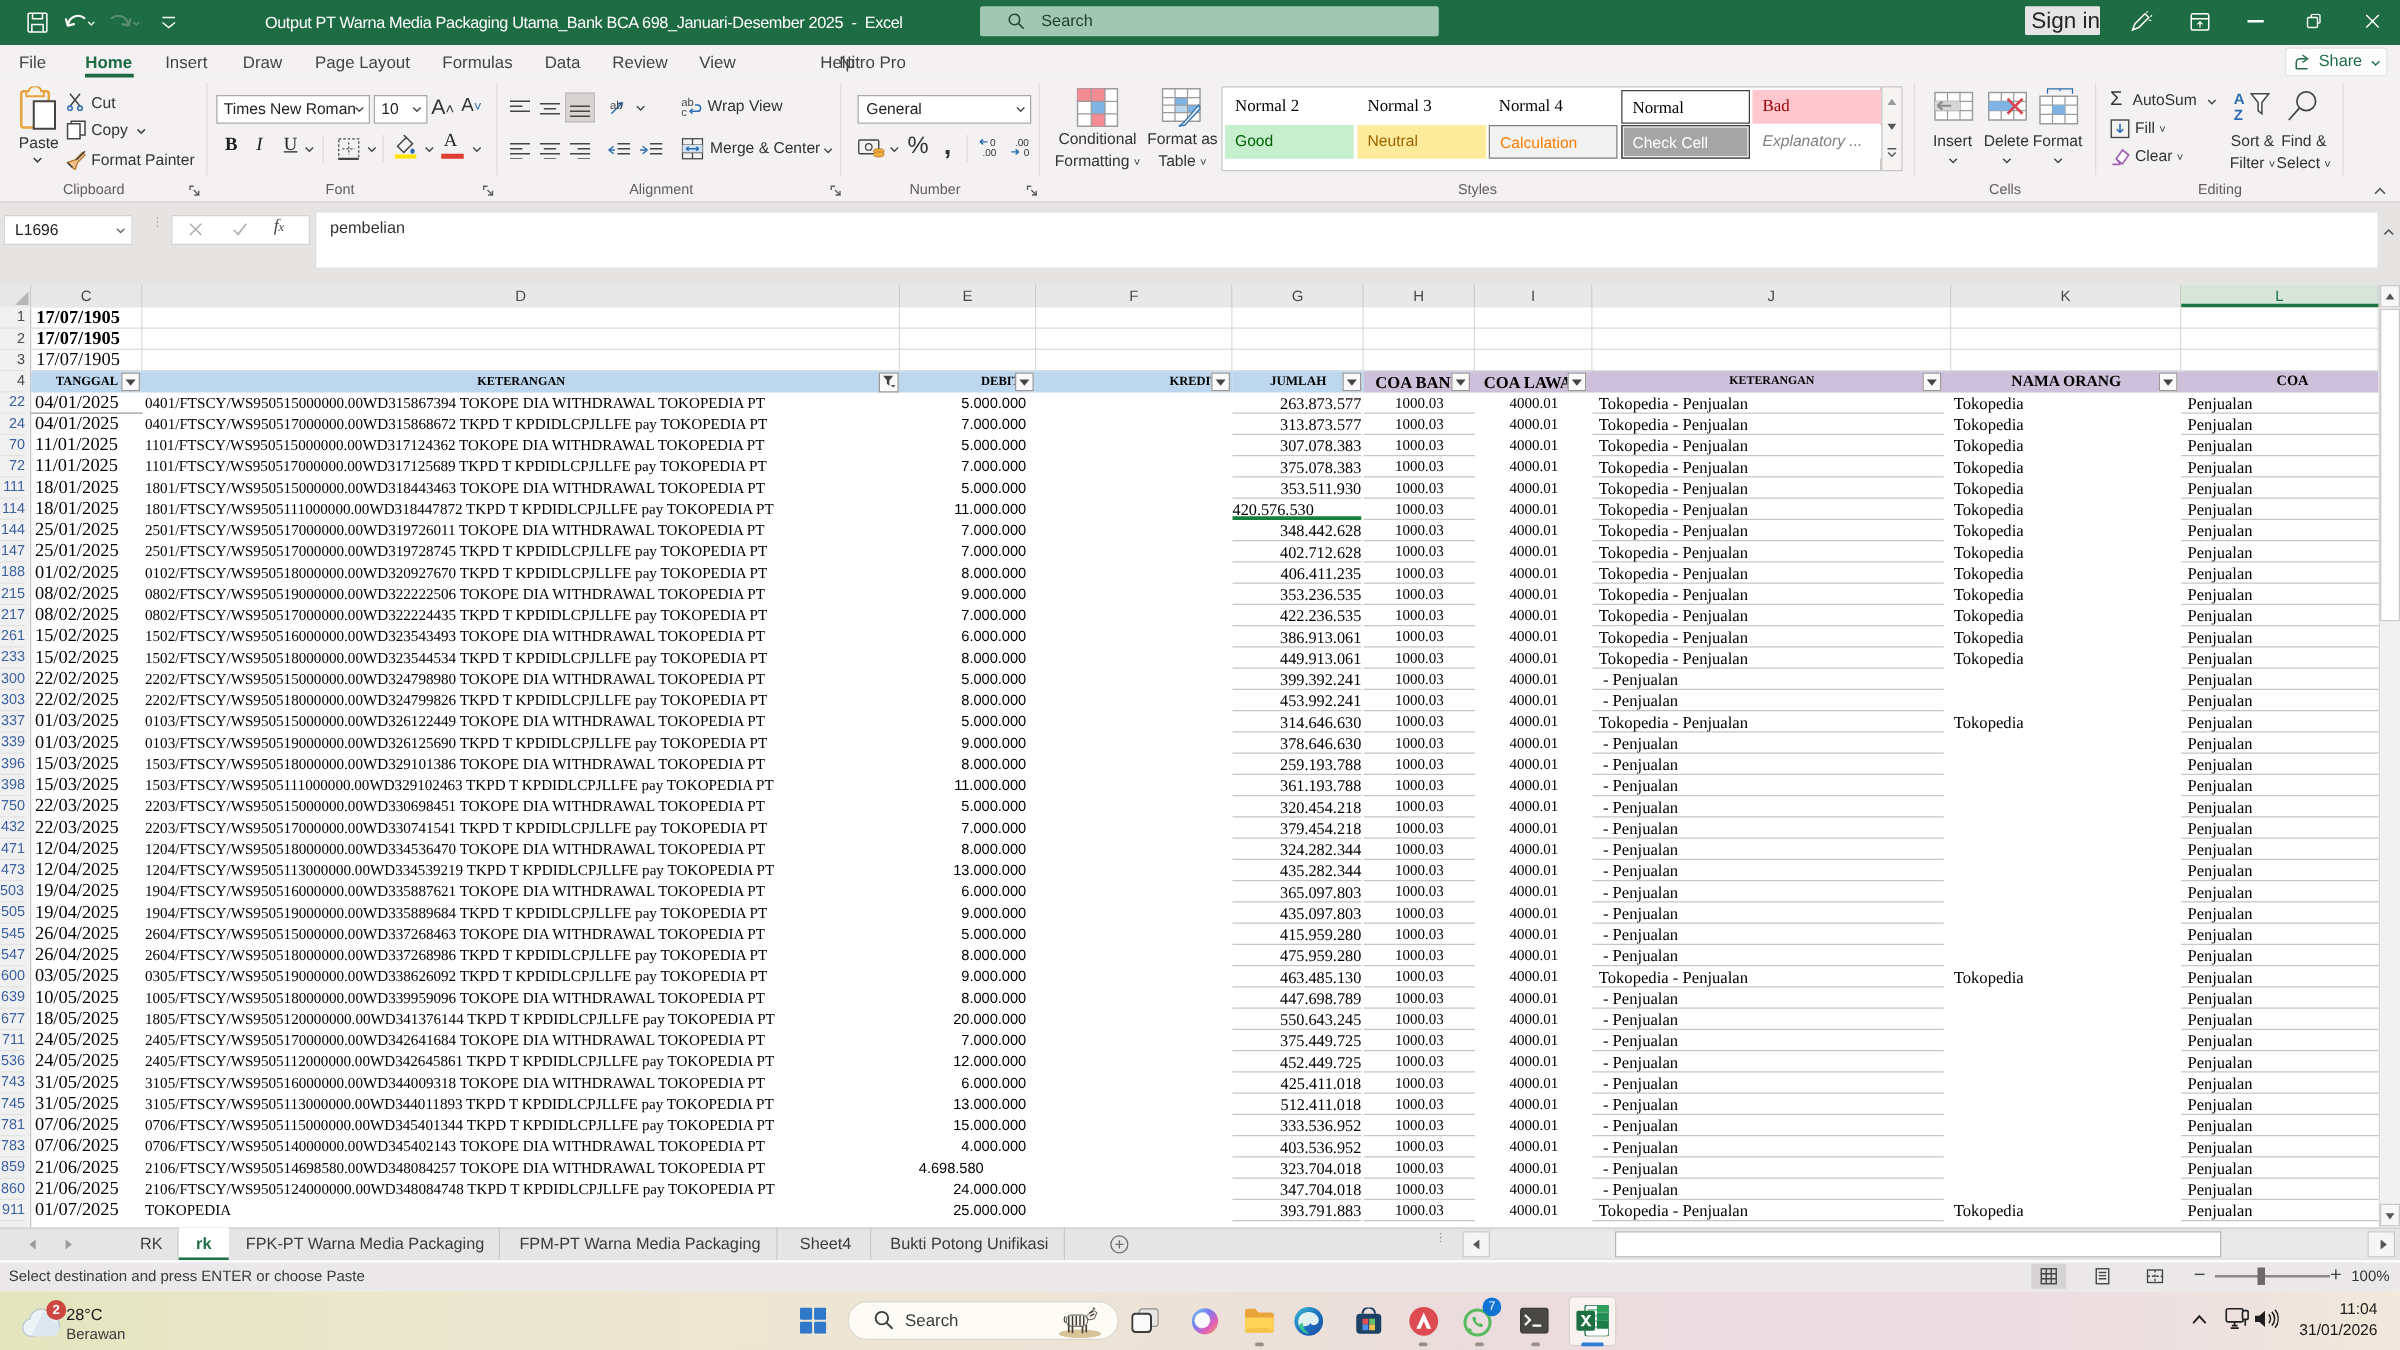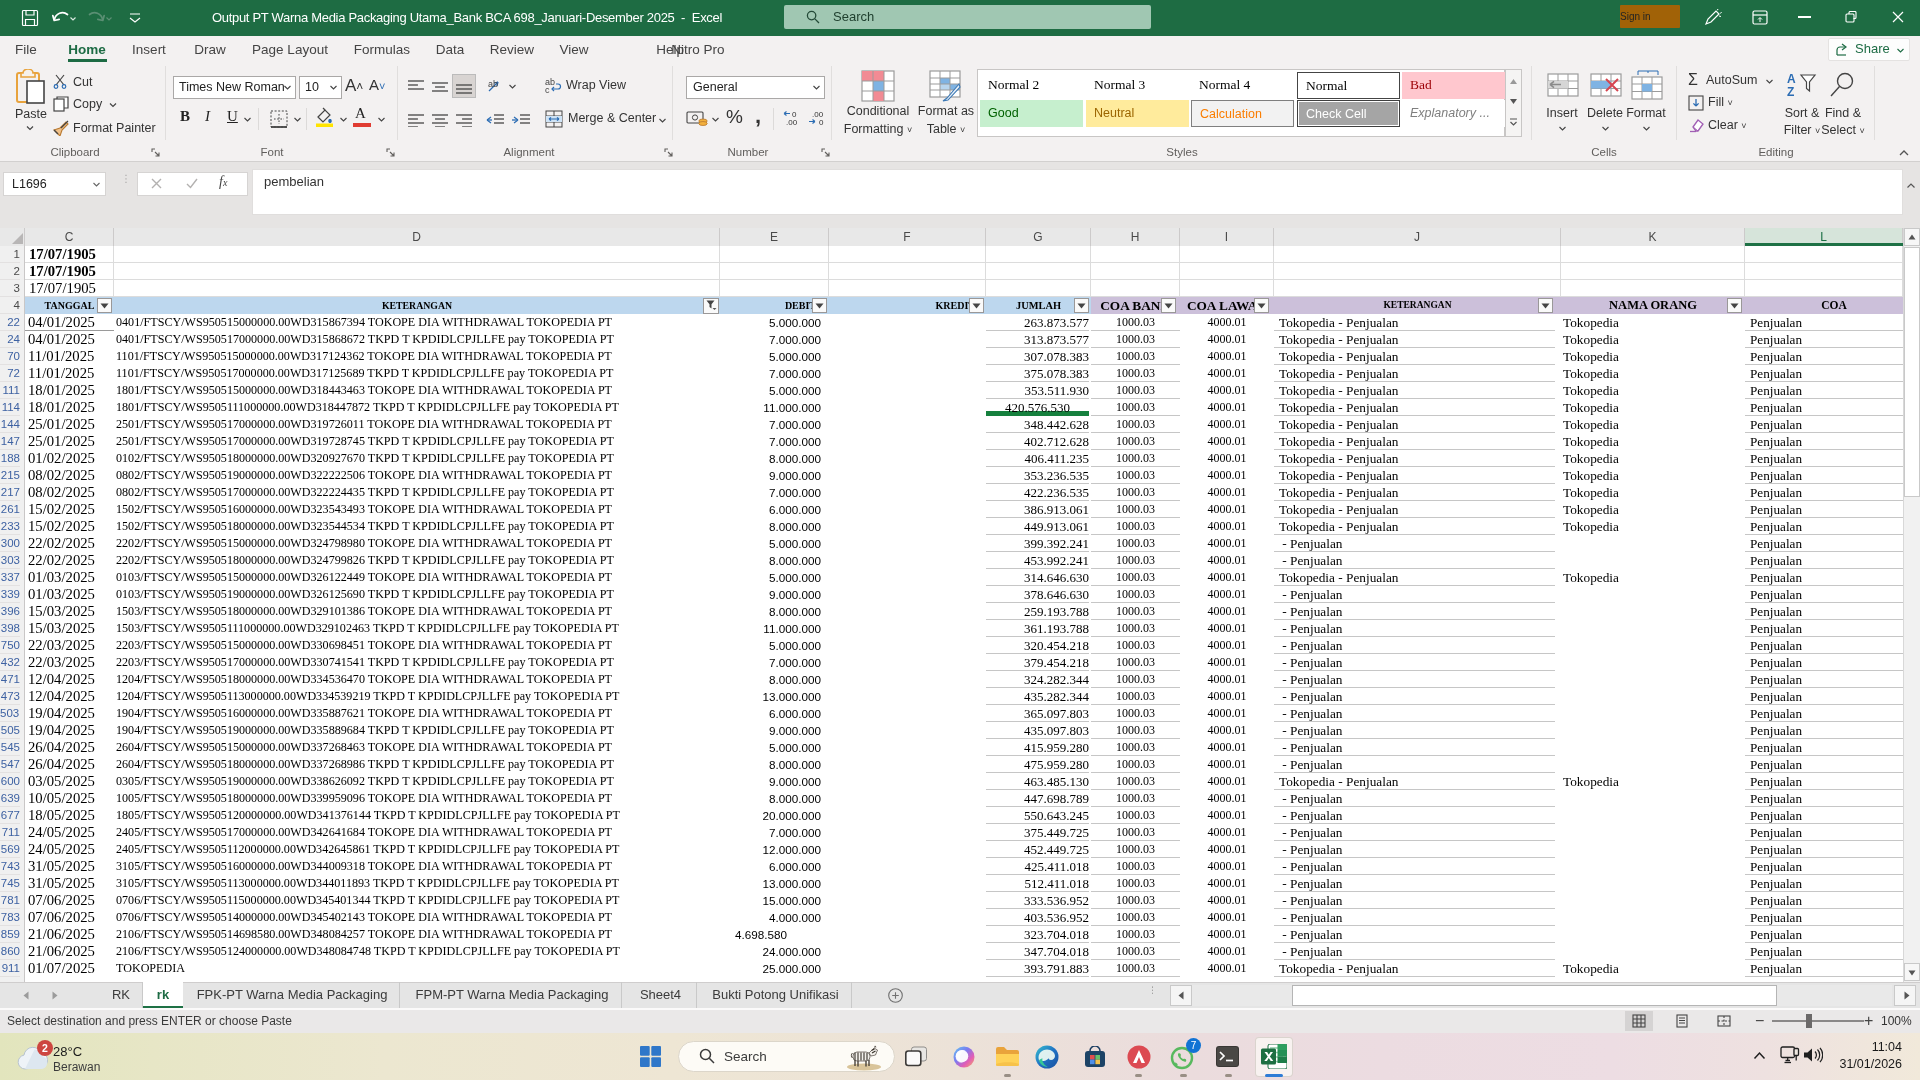--- a/index.html
+++ b/index.html
@@ -26,21 +26,21 @@
 <svg class="ab" style="left:128px;top:12px" width="14" height="12" viewBox="0 0 14 12" fill="none" stroke="#fff" stroke-width="1.4">
 <path d="M2 2 h10 M2 6 l5 4 l5 -4" stroke-width="1.2"></path>
   </svg>
 <div class="ab" style="left:0;top:0;width:934px;height:35px;color:#fff;font-size:13px;letter-spacing:-0.3px;line-height:36px;text-align:center">Output PT Warna Media Packaging Utama_Bank BCA 698_Januari-Desember 2025&nbsp; -&nbsp; Excel</div>
 <div class="ab" style="left:784px;top:5px;width:367px;height:24px;background:#a0c7b2;border-radius:2px"></div>
 <svg class="ab" style="left:806px;top:10px" width="14" height="14" viewBox="0 0 14 14" fill="none" stroke="#234a37" stroke-width="1.3">
 <circle cx="5.6" cy="5.6" r="4.2"></circle>
     <path d="M8.9 8.9 L13 13"></path>
   </svg>
 <div class="ab" style="left:833px;top:5px;height:24px;line-height:24px;color:#20402f;font-size:13px">Search</div>
-<div class="ab" style="left:1620px;top:5px;width:60px;height:23px;background:#a16207;border-radius:1px;color:#252423;font-size:10px;text-align:left;line-height:23px">Sign in</div>
+<div class="ab" style="left:1620px;top:5px;width:60px;height:23px;background:#e5e5e5;border-radius:1px;color:#252423;font-size:18px;text-align:right;line-height:23px">Sign in</div>
 <svg class="ab" style="left:1703px;top:9px" width="20" height="18" viewBox="0 0 20 18" fill="none" stroke="#fff" stroke-width="1.2">
 <path d="M3 15 l2 -5 l8 -8 l3 3 l-8 8 z"></path>
     <path d="M14 1 l1.5 -1 M17.5 4.5 l1 -1.5 M16 7 l2 .5" stroke-width="1"></path>
   </svg>
 <svg class="ab" style="left:1752px;top:10px" width="16" height="15" viewBox="0 0 16 15" fill="none" stroke="#fff" stroke-width="1.2">
 <rect x="1" y="1" width="14" height="13" rx="1.5"></rect>
     <path d="M1 5 h14"></path>
     <path d="M8 12 v-4 M6 9.5 l2 -2 l2 2" stroke-width="1"></path>
   </svg>
 <div class="ab" style="left:1798px;top:16px;width:13px;height:1.6px;background:#fff"></div>
@@ -531,21 +531,21 @@
 <div class="ab ser" style="left:986px;top:382px;width:103px;height:17px;line-height:17px;text-align:right;color:#000;font-size:13px;border-bottom:1px solid #c6c6c6">353.511.930</div>
 <div class="ab ser" style="left:1091px;top:382px;width:89px;height:17px;line-height:17px;text-align:center;color:#000;font-size:12px;border-bottom:1px solid #c6c6c6">1000.03</div>
 <div class="ab ser" style="left:1180px;top:382px;width:94px;height:17px;line-height:17px;text-align:center;color:#000;font-size:12px">4000.01</div>
 <div class="ab ser" style="left:1274px;top:382px;width:281px;height:17px;line-height:17px;padding-left:5px;color:#000;font-size:13.3px;border-bottom:1px solid #c6c6c6">Tokopedia - Penjualan</div>
 <div class="ab ser" style="left:1563px;top:382px;height:17px;line-height:17px;color:#000;font-size:13.3px">Tokopedia</div>
 <div class="ab ser" style="left:1745px;top:382px;width:158px;height:17px;line-height:17px;padding-left:5px;color:#000;font-size:13.2px;border-bottom:1px solid #c6c6c6">Penjualan</div>
 <div class="ab" style="left:0;top:399px;width:20px;height:17px;line-height:17px;text-align:right;color:#3d61a2;font-size:11.5px;border-bottom:1px solid #e3e1e1">114</div>
 <div class="ab ser" style="left:28px;top:399px;height:17px;line-height:17px;color:#000;font-size:14.7px">18/01/2025</div>
 <div class="ab ser" style="left:116px;top:399px;height:17px;line-height:17px;color:#000;font-size:12.1px">1801/FTSCY/WS9505111000000.00WD318447872 TKPD T KPDIDLCPJLLFE pay TOKOPEDIA PT</div>
 <div class="ab" style="left:720px;top:399px;width:101px;height:17px;line-height:17px;text-align:right;color:#000;font-size:11.7px">11.000.000</div>
-<div class="ab ser" style="left:986px;top:399px;width:103px;height:17px;line-height:17px;text-align:center;color:#000;font-size:13px;border-bottom:5px solid #15803d">420.576.530</div>
+<div class="ab ser" style="left:986px;top:399px;width:103px;height:17px;line-height:17px;text-align:left;color:#000;font-size:13px;border-bottom:3px solid #15803d">420.576.530</div>
 <div class="ab ser" style="left:1091px;top:399px;width:89px;height:17px;line-height:17px;text-align:center;color:#000;font-size:12px;border-bottom:1px solid #c6c6c6">1000.03</div>
 <div class="ab ser" style="left:1180px;top:399px;width:94px;height:17px;line-height:17px;text-align:center;color:#000;font-size:12px">4000.01</div>
 <div class="ab ser" style="left:1274px;top:399px;width:281px;height:17px;line-height:17px;padding-left:5px;color:#000;font-size:13.3px;border-bottom:1px solid #c6c6c6">Tokopedia - Penjualan</div>
 <div class="ab ser" style="left:1563px;top:399px;height:17px;line-height:17px;color:#000;font-size:13.3px">Tokopedia</div>
 <div class="ab ser" style="left:1745px;top:399px;width:158px;height:17px;line-height:17px;padding-left:5px;color:#000;font-size:13.2px;border-bottom:1px solid #c6c6c6">Penjualan</div>
 <div class="ab" style="left:0;top:416px;width:20px;height:17px;line-height:17px;text-align:right;color:#3d61a2;font-size:11.5px;border-bottom:1px solid #e3e1e1">144</div>
 <div class="ab ser" style="left:28px;top:416px;height:17px;line-height:17px;color:#000;font-size:14.7px">25/01/2025</div>
 <div class="ab ser" style="left:116px;top:416px;height:17px;line-height:17px;color:#000;font-size:12.1px">2501/FTSCY/WS950517000000.00WD319726011 TOKOPE DIA WITHDRAWAL TOKOPEDIA PT</div>
 <div class="ab" style="left:720px;top:416px;width:101px;height:17px;line-height:17px;text-align:right;color:#000;font-size:11.7px">7.000.000</div>
 <div class="ab ser" style="left:986px;top:416px;width:103px;height:17px;line-height:17px;text-align:right;color:#000;font-size:13px;border-bottom:1px solid #c6c6c6">348.442.628</div>
@@ -771,21 +771,21 @@
 <div class="ab ser" style="left:1745px;top:807px;width:158px;height:17px;line-height:17px;padding-left:5px;color:#000;font-size:13.2px;border-bottom:1px solid #c6c6c6">Penjualan</div>
 <div class="ab" style="left:0;top:824px;width:20px;height:17px;line-height:17px;text-align:right;color:#3d61a2;font-size:11.5px;border-bottom:1px solid #e3e1e1">711</div>
 <div class="ab ser" style="left:28px;top:824px;height:17px;line-height:17px;color:#000;font-size:14.7px">24/05/2025</div>
 <div class="ab ser" style="left:116px;top:824px;height:17px;line-height:17px;color:#000;font-size:12.1px">2405/FTSCY/WS950517000000.00WD342641684 TOKOPE DIA WITHDRAWAL TOKOPEDIA PT</div>
 <div class="ab" style="left:720px;top:824px;width:101px;height:17px;line-height:17px;text-align:right;color:#000;font-size:11.7px">7.000.000</div>
 <div class="ab ser" style="left:986px;top:824px;width:103px;height:17px;line-height:17px;text-align:right;color:#000;font-size:13px;border-bottom:1px solid #c6c6c6">375.449.725</div>
 <div class="ab ser" style="left:1091px;top:824px;width:89px;height:17px;line-height:17px;text-align:center;color:#000;font-size:12px;border-bottom:1px solid #c6c6c6">1000.03</div>
 <div class="ab ser" style="left:1180px;top:824px;width:94px;height:17px;line-height:17px;text-align:center;color:#000;font-size:12px">4000.01</div>
 <div class="ab ser" style="left:1274px;top:824px;width:281px;height:17px;line-height:17px;padding-left:5px;color:#000;font-size:13.3px;border-bottom:1px solid #c6c6c6">&nbsp;- Penjualan</div>
 <div class="ab ser" style="left:1745px;top:824px;width:158px;height:17px;line-height:17px;padding-left:5px;color:#000;font-size:13.2px;border-bottom:1px solid #c6c6c6">Penjualan</div>
-<div class="ab" style="left:0;top:841px;width:20px;height:17px;line-height:17px;text-align:right;color:#3d61a2;font-size:11.5px;border-bottom:1px solid #e3e1e1">569</div>
+<div class="ab" style="left:0;top:841px;width:20px;height:17px;line-height:17px;text-align:right;color:#3d61a2;font-size:11.5px;border-bottom:1px solid #e3e1e1">536</div>
 <div class="ab ser" style="left:28px;top:841px;height:17px;line-height:17px;color:#000;font-size:14.7px">24/05/2025</div>
 <div class="ab ser" style="left:116px;top:841px;height:17px;line-height:17px;color:#000;font-size:12.1px">2405/FTSCY/WS9505112000000.00WD342645861 TKPD T KPDIDLCPJLLFE pay TOKOPEDIA PT</div>
 <div class="ab" style="left:720px;top:841px;width:101px;height:17px;line-height:17px;text-align:right;color:#000;font-size:11.7px">12.000.000</div>
 <div class="ab ser" style="left:986px;top:841px;width:103px;height:17px;line-height:17px;text-align:right;color:#000;font-size:13px;border-bottom:1px solid #c6c6c6">452.449.725</div>
 <div class="ab ser" style="left:1091px;top:841px;width:89px;height:17px;line-height:17px;text-align:center;color:#000;font-size:12px;border-bottom:1px solid #c6c6c6">1000.03</div>
 <div class="ab ser" style="left:1180px;top:841px;width:94px;height:17px;line-height:17px;text-align:center;color:#000;font-size:12px">4000.01</div>
 <div class="ab ser" style="left:1274px;top:841px;width:281px;height:17px;line-height:17px;padding-left:5px;color:#000;font-size:13.3px;border-bottom:1px solid #c6c6c6">&nbsp;- Penjualan</div>
 <div class="ab ser" style="left:1745px;top:841px;width:158px;height:17px;line-height:17px;padding-left:5px;color:#000;font-size:13.2px;border-bottom:1px solid #c6c6c6">Penjualan</div>
 <div class="ab" style="left:0;top:858px;width:20px;height:17px;line-height:17px;text-align:right;color:#3d61a2;font-size:11.5px;border-bottom:1px solid #e3e1e1">743</div>
 <div class="ab ser" style="left:28px;top:858px;height:17px;line-height:17px;color:#000;font-size:14.7px">31/05/2025</div>

